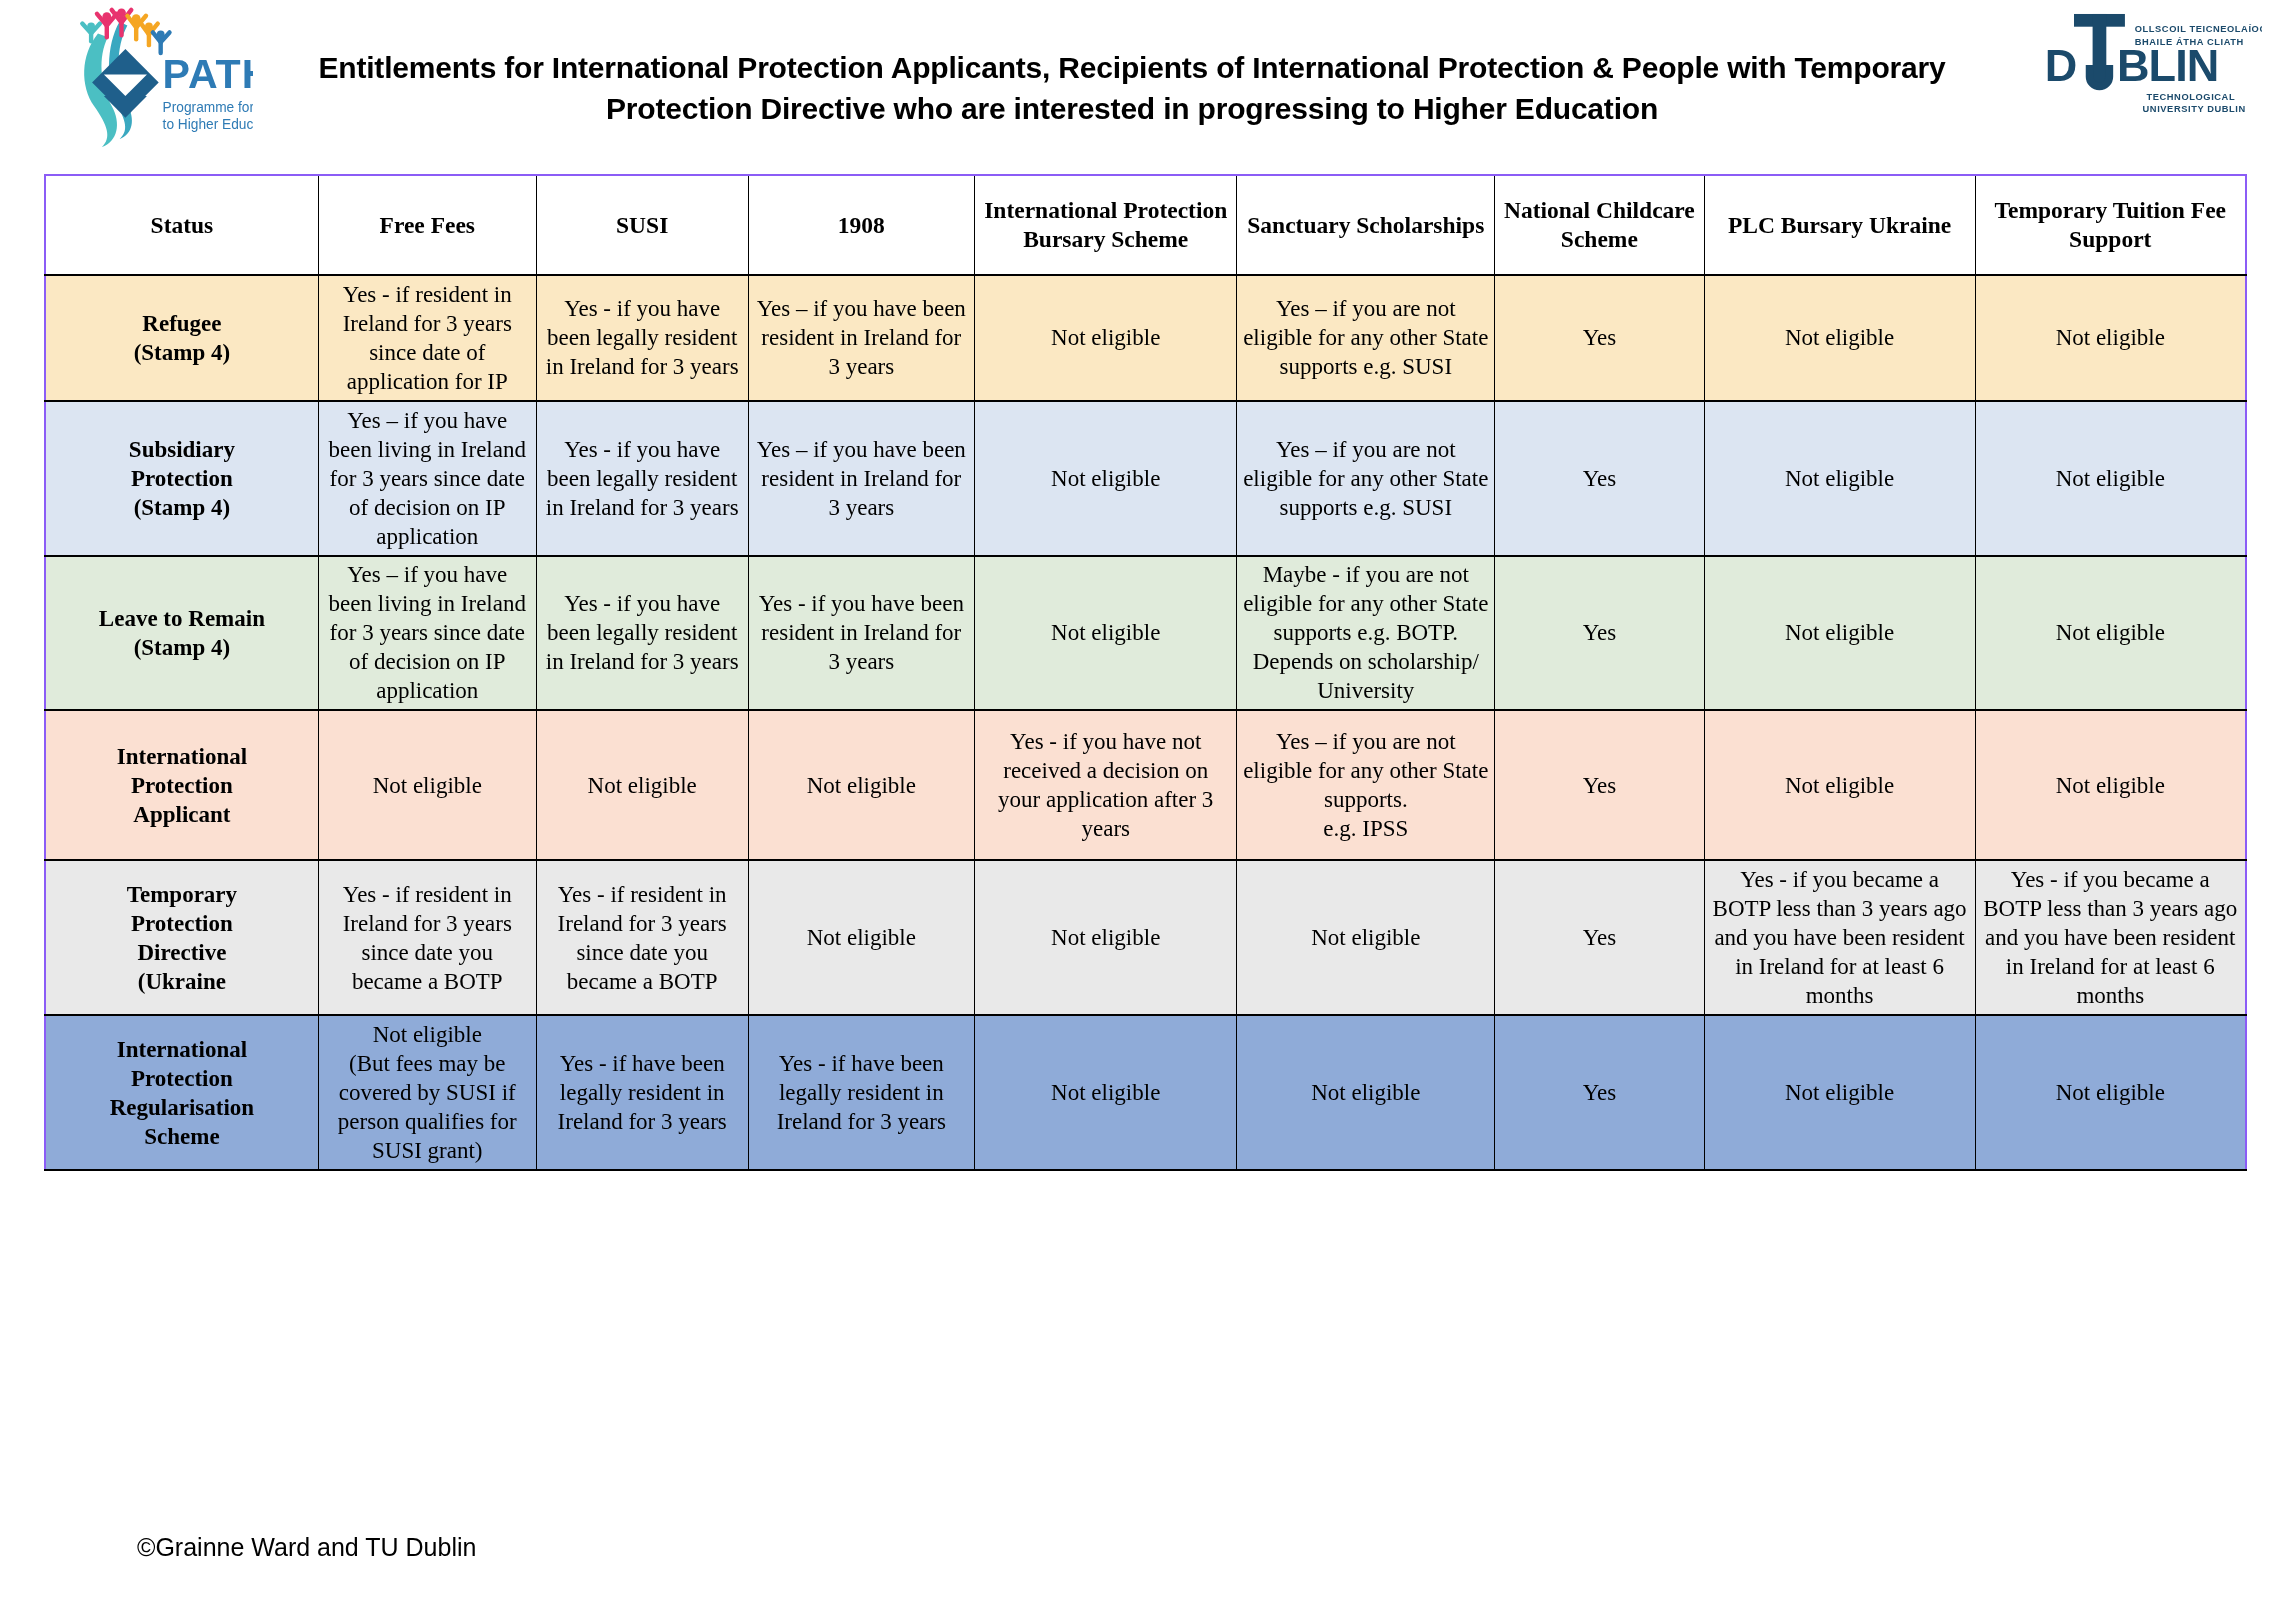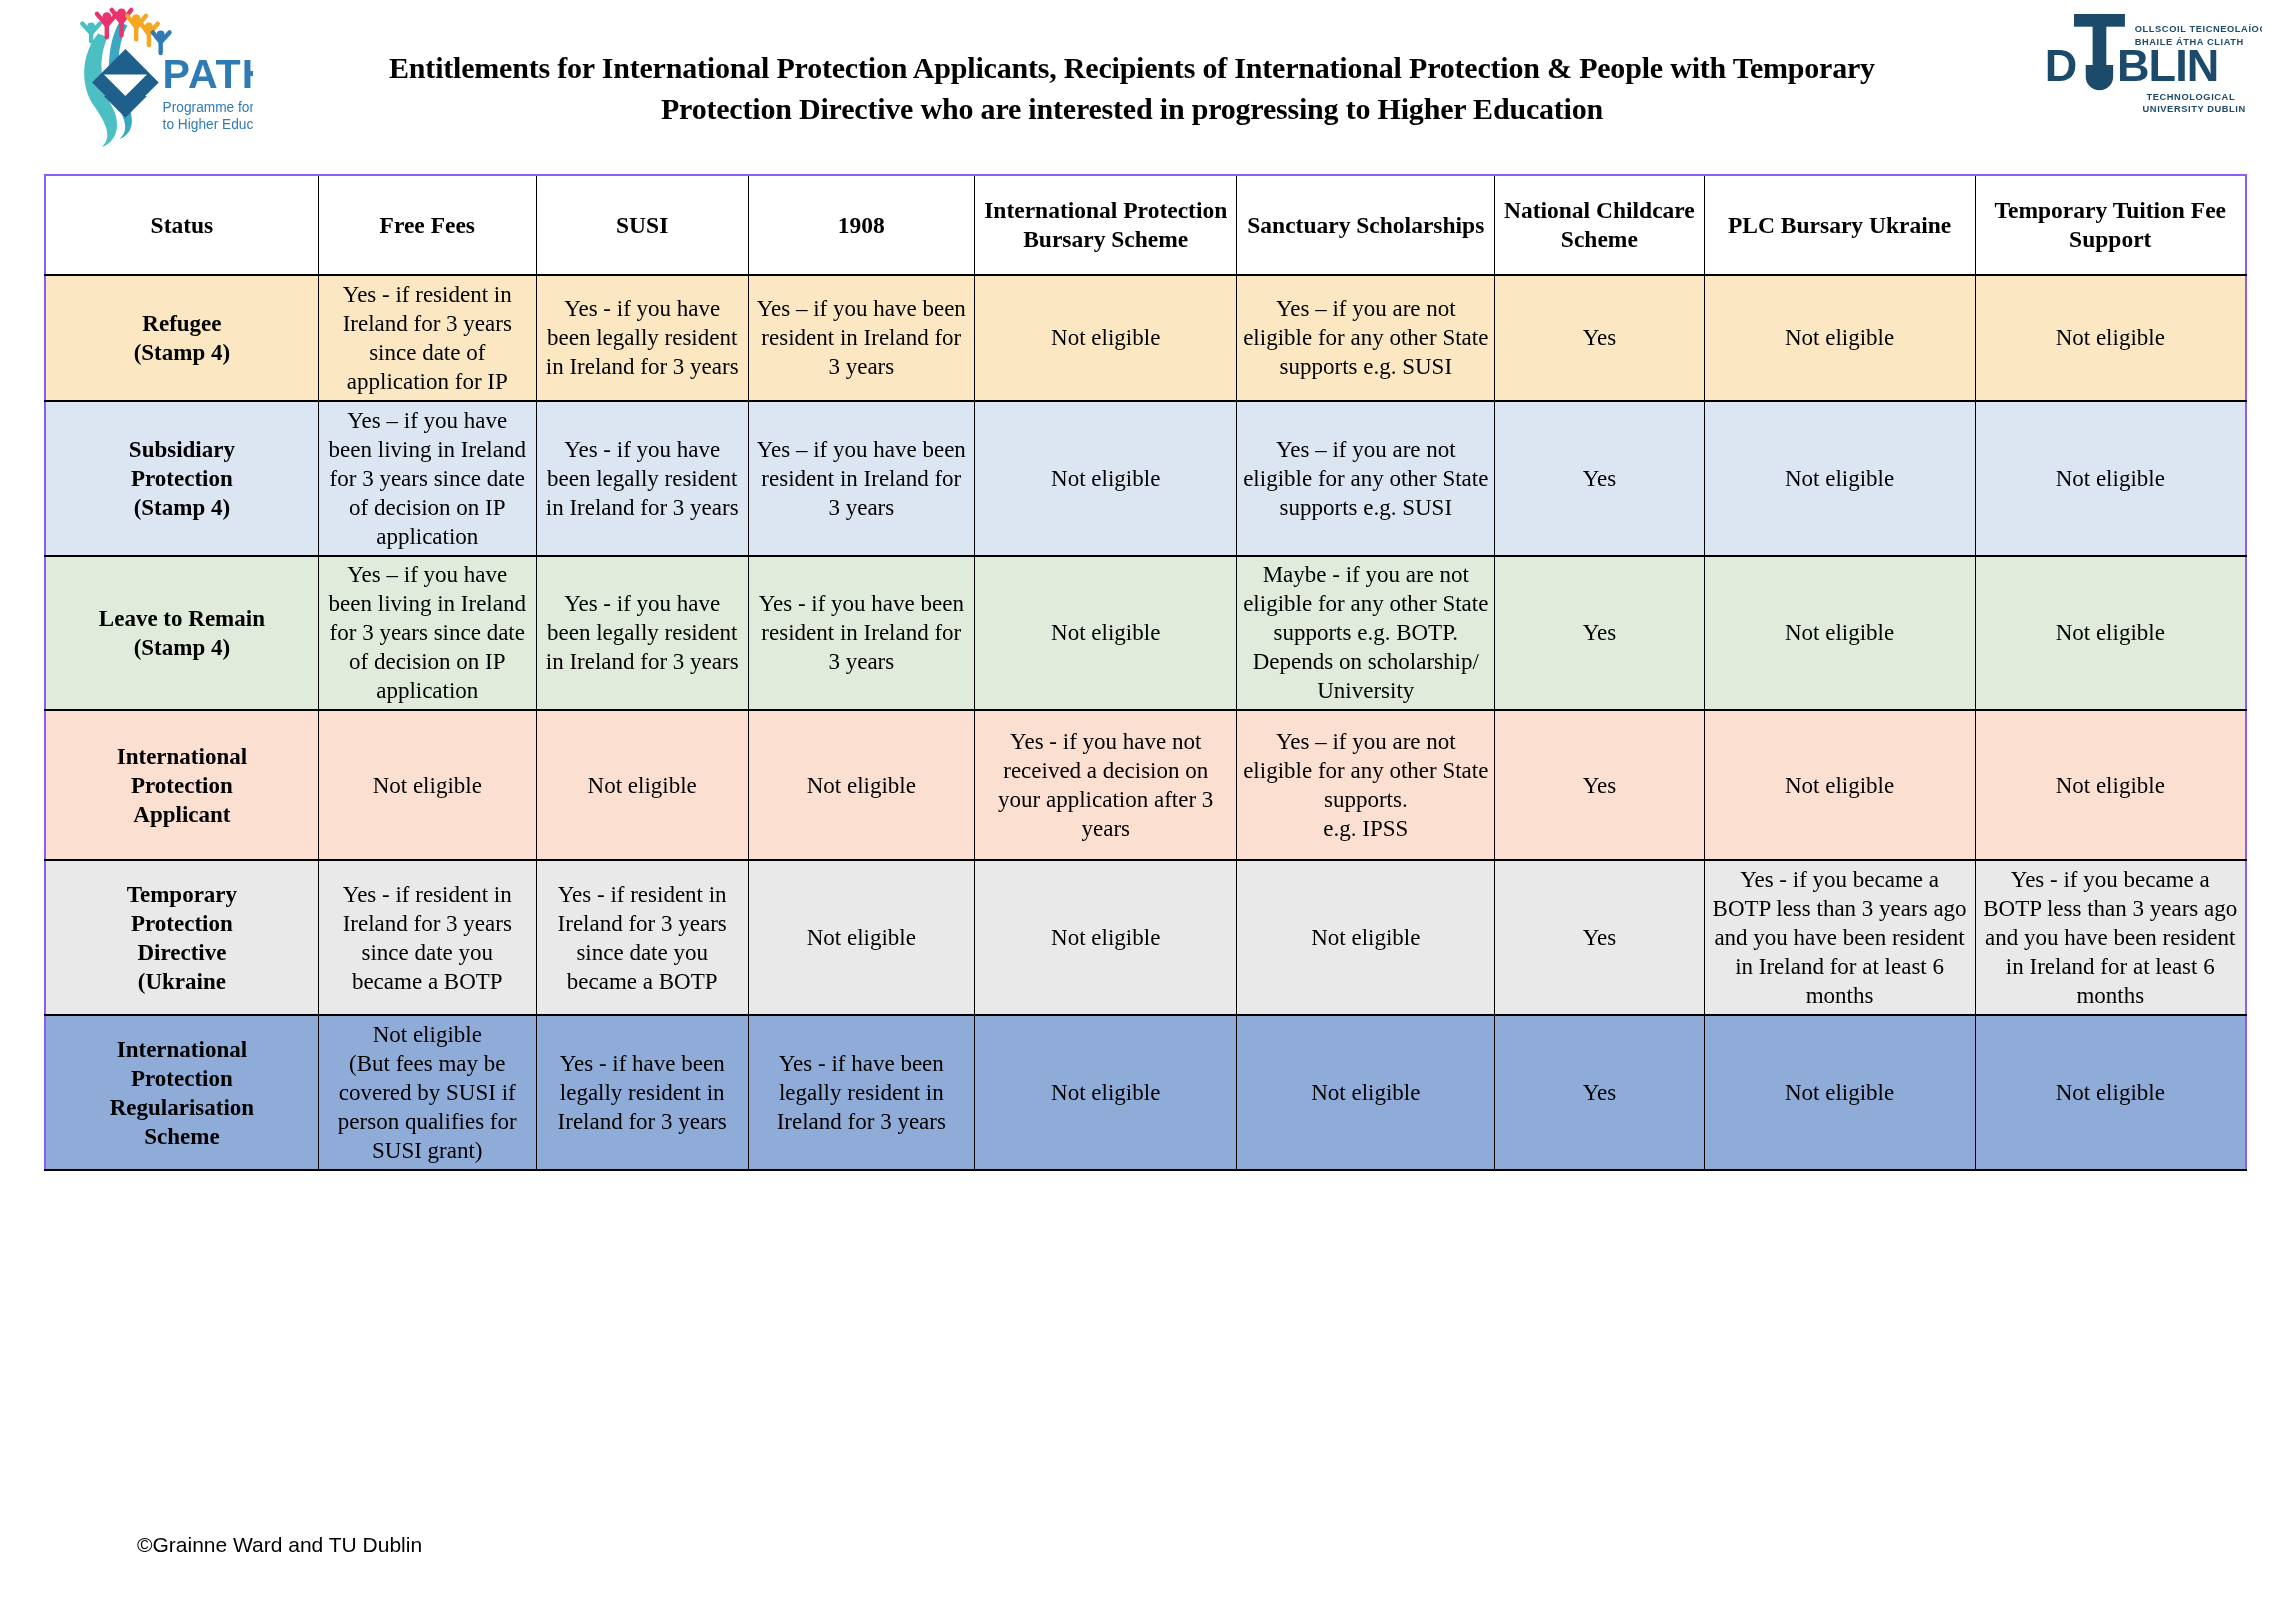--- a/index.html
+++ b/index.html
@@ -42,21 +42,21 @@
   .logo-path svg { display: block; }
 
   .title-block {
     position: absolute;
     left: 265px;
     right: 294px;
     top: 47px;
     text-align: center;
   }
   .title-line {
-    font-family: Liberation Serif, serif;
+    font-family: Liberation Sans, sans-serif;
     font-weight: bold;
     font-size: 30px;
     line-height: 41px;
     letter-spacing: -0.2px;
     color: #000;
     white-space: nowrap;
   }
 
   .logo-tud {
     position: absolute;
@@ -138,21 +138,21 @@
   .row-applicant { height: 150px; }
   .row-tpd { height: 146px; }
   .row-iprs { height: 146px; }
 
   
   .footer {
     position: absolute;
     left: 137px;
     top: 1533px;
     font-family: "Liberation Sans", sans-serif;
-    font-size: 21px;
+    font-size: 25px;
     color: #000;
   }
 </style>
 </head>
 <body>
 
 <div class="page">
 
   <div class="header">
 

